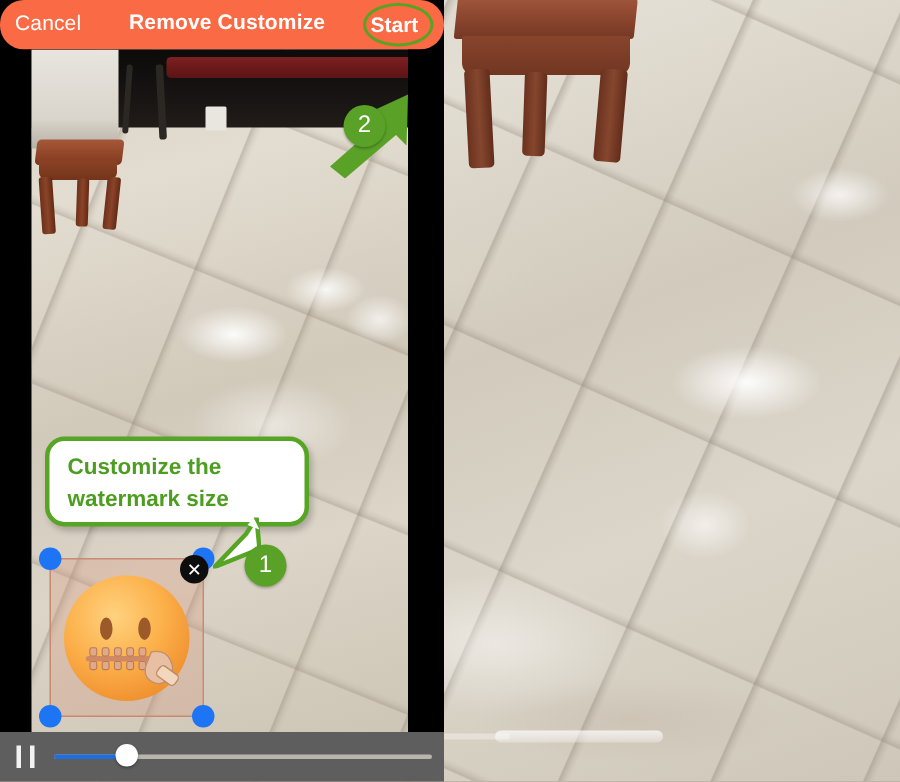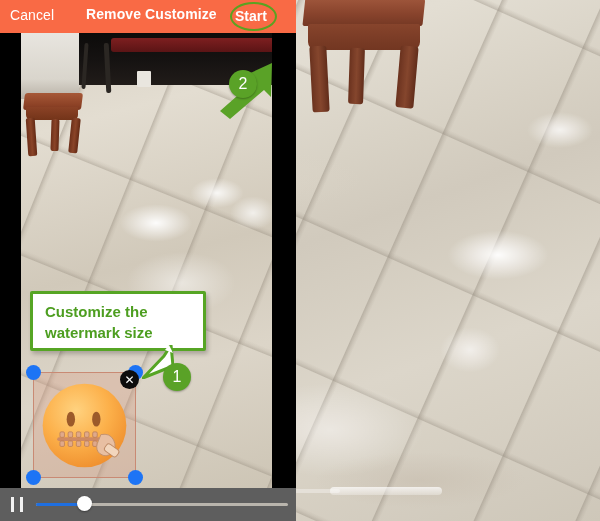--- a/index.html
+++ b/index.html
@@ -81,32 +81,32 @@
   .phone {
     position: absolute; left: 0; top: 0; width: 296px; height: 521px;
     background: #000;
     overflow: hidden;
   }
 
   
   .topbar {
     position: absolute; left: 0; top: 0; width: 296px; height: 33px;
     background: #f96a45;
-    display: flex; align-items: center;
+    display: flex; align-items: center; border-radius: 16px;
   }
   .topbar .cancel-btn {
     position: absolute; left: 10px; top: 7px;
     color: #ffffff; font-size: 14px; letter-spacing: 0.1px;
   }
   .topbar .title {
     position: absolute; left: 86px; top: 6px;
     color: #ffffff; font-size: 14px; font-weight: bold; letter-spacing: 0.1px;
   }
   .start-wrap {
-    position: absolute; left: 232px; top: 3px; width: 44px; height: 27px; text-decoration: underline;
+    position: absolute; left: 244px; top: 3px; width: 44px; height: 27px; text-decoration: underline;
   }
   .start-btn {
     position: absolute; left: 3px; top: 5px;
     color: #ffffff; font-size: 14px; font-weight: bold;
   }
   .start-ring {
     position: absolute; left: -2px; top: -1px; width: 47px; height: 29px;
     border: 2.5px solid #5aa221; border-radius: 50%;
   }
 
@@ -200,21 +200,21 @@
     background: #0d0d0d;
     display: flex; align-items: center; justify-content: center;
     color: #fff; font-size: 12px; line-height: 1;
   }
 
   
   .callout {
     position: absolute; left: 30px; top: 291px; width: 176px; height: 60px;
     background: #ffffff;
     border: 3px solid #56a524;
-    border-radius: 2px;
+    border-radius: 13px;
     box-shadow: 2px 3px 4px rgba(0,0,0,0.22);
   }
   .callout-text {
     position: absolute; left: 12px; top: 7px; width: 154px;
     color: #4d9e20; font-size: 15px; font-weight: bold; line-height: 21px;
     white-space: pre-line;
   }
   .callout-tail { position: absolute; left: 142px; top: 345px; width: 32px; height: 34px; }
 
   

